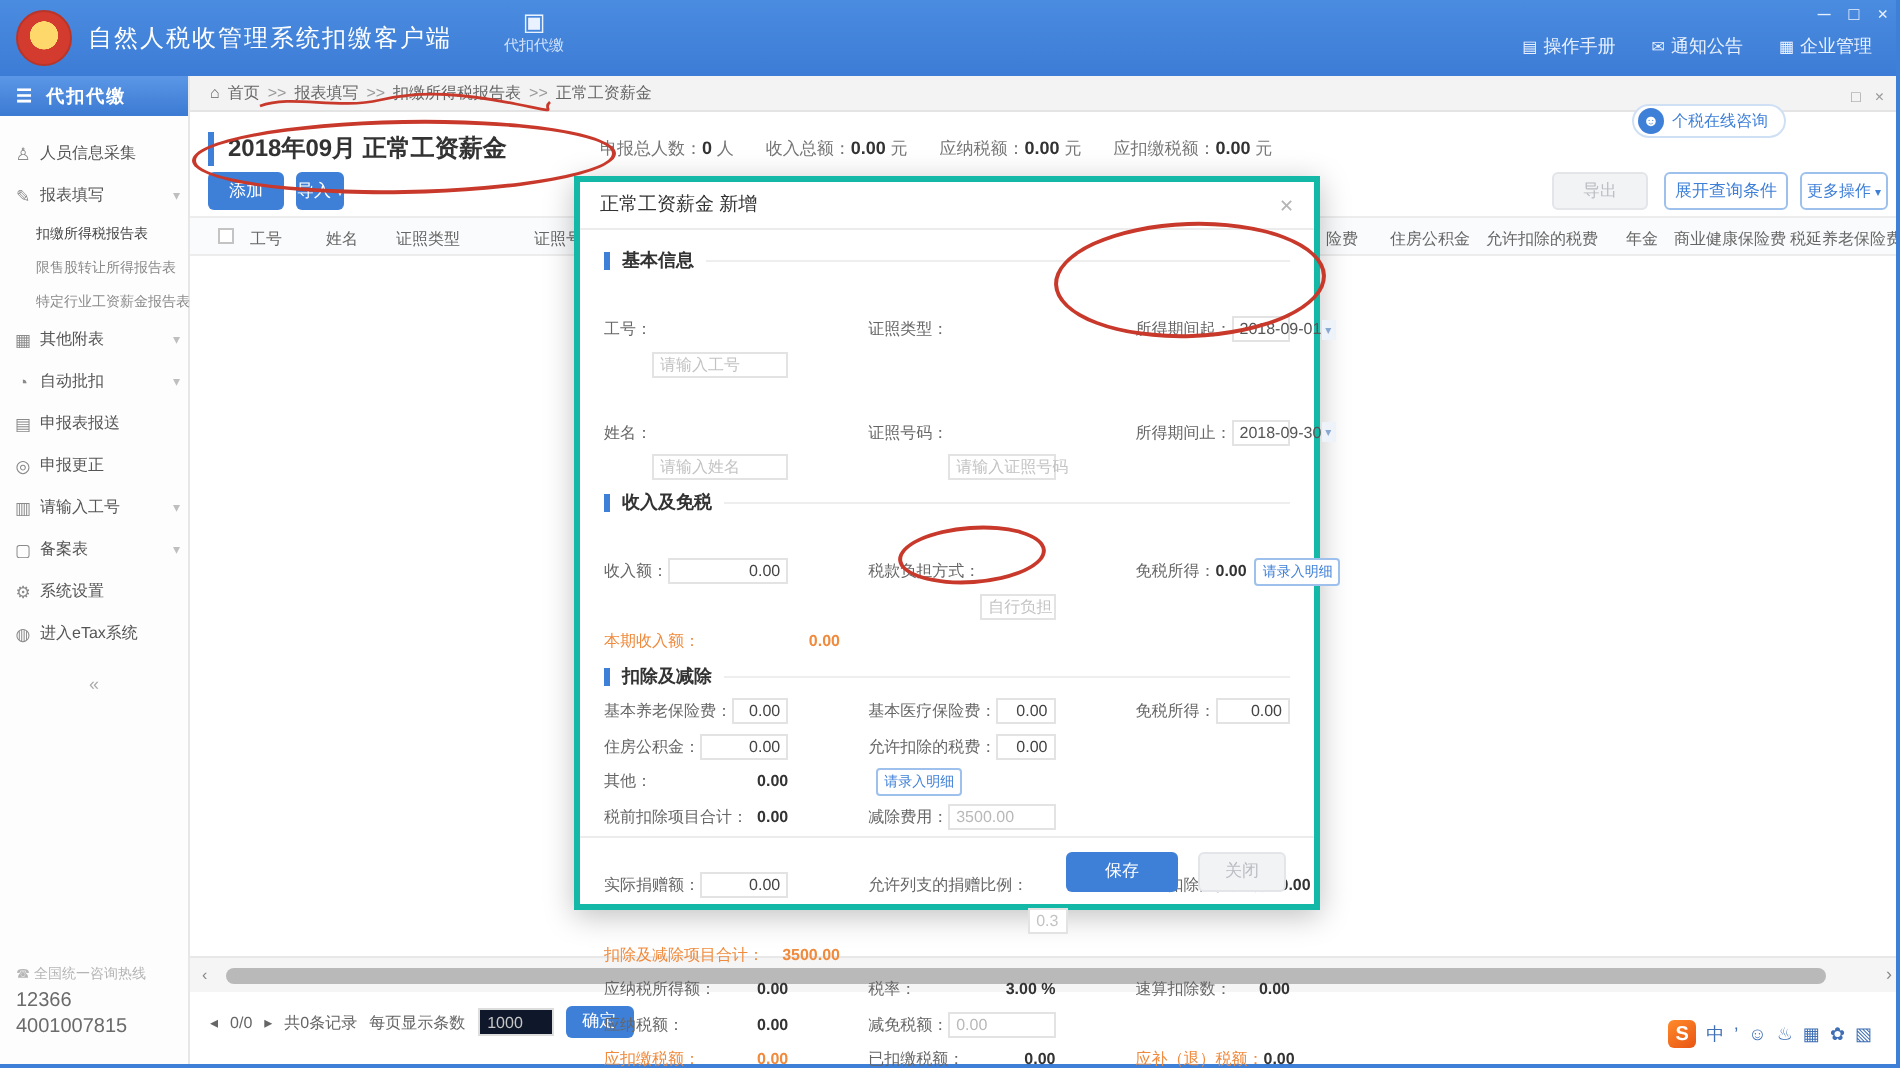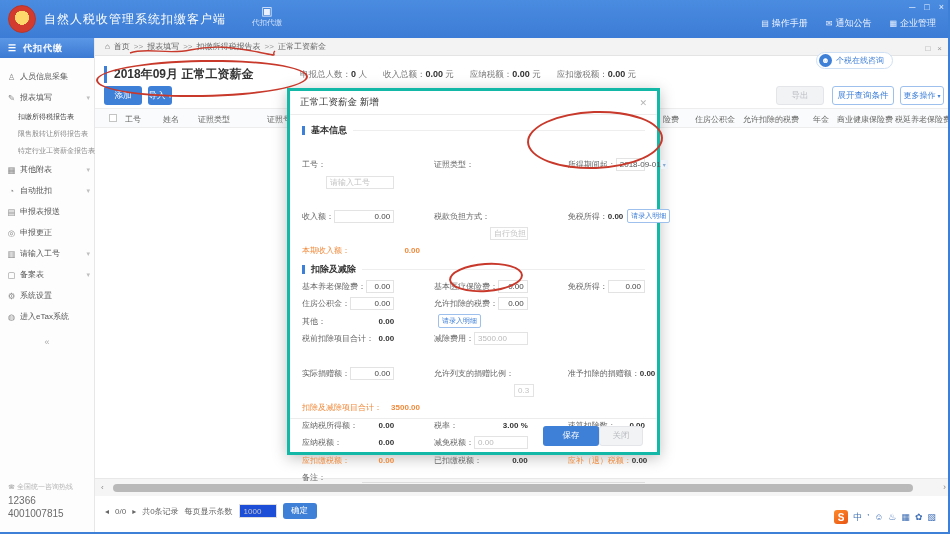--- a/index.html
+++ b/index.html
@@ -68,21 +68,21 @@
     border-top:1px solid #ededed; border-bottom:1px solid #ededed; font-size:8px; color:#666; }
   .thead span { position:absolute; top:5px; white-space:nowrap; }
   .cb { position:absolute; left:14px; top:5px; width:8px; height:8px; border:1px solid #c4c4c4; background:#fff; }
 
   
   .scrollzone { position:absolute; left:95px; top:478px; width:855px; height:18px; background:#f5f5f5; border-top:1px solid #e8e8e8; }
   .scroll-thumb { position:absolute; left:18px; top:5px; width:800px; height:8px; background:#b9b9b9; border-radius:4px; }
   .scroll-left { position:absolute; left:6px; top:4px; font-size:8px; color:#888; }
   .scroll-right { position:absolute; right:4px; top:3px; font-size:9px; color:#888; }
   .pager { position:absolute; left:105px; top:503px; display:flex; align-items:center; gap:6px; font-size:8px; color:#666; }
-  .pp-input { width:38px; height:14px; border:1px solid #ddd; background:#1d4ed8; color:#c6c6c6; font-size:8px;
+  .pp-input { width:38px; height:14px; border:1px solid #ddd; background:#0f172a; color:#c6c6c6; font-size:8px;
     display:flex; align-items:center; padding:0 4px; }
   .ok-btn { width:34px; height:16px; }
 
   
   .modal { position:absolute; left:287px; top:88px; width:373px; height:367px; background:#fff;
     border:3px solid #14b8a6; box-shadow:0 3px 14px rgba(0,0,0,.25); z-index:10; }
   .m-head { height:24px; border-bottom:1px solid #ececec; display:flex; align-items:center; padding:0 10px; font-size:9.5px; color:#333; }
   .m-close { margin-left:auto; color:#b5b5b5; font-size:9px; }
   .m-body { padding:4px 12px 0; }
   .sec-h { display:flex; align-items:center; gap:6px; margin:5px 0 3px; }
@@ -98,21 +98,21 @@
     align-items:center; justify-content:flex-end; padding:0 3px; color:#444; background:#fff; white-space:nowrap; }
   .inp.ph { justify-content:flex-start; color:#c3c3c3;margin-top:35px; }
   .inp.grayval { justify-content:flex-start; color:#b9b9b9; }
   .sel { justify-content:space-between; color:#555; }
   .sel .sarr { color:#8aa8d0; font-size:6px; background:#eef3fa; padding:1px 2px; margin-right:-2px; }
   .val { flex:1; font-size:8px; color:#333; font-weight:bold; text-align:right; white-space:nowrap; }
   .mini-btn { flex:none; margin-left:4px; border:1px solid #9dc0ec; color:#3e7fd8; background:#fff;
     font-size:7px; border-radius:2px; padding:1px 3px; white-space:nowrap; }
   .remark-line { flex:1; border-bottom:1px solid #ddd; height:11px; }
   .m-foot { position:absolute; left:0; bottom:0; width:100%; height:34px; border-top:1px solid #ececec;
-    display:flex; align-items:center; justify-content:flex-end; padding:0 14px; }
+    display:flex; align-items:center; justify-content:flex-end; gap:10px; padding:0 14px; }
   .save-btn { width:56px; height:20px; }
   .close-btn { width:44px; height:20px; }
 
   
   .red-ellipse { position:absolute; border:2px solid #c8392b; border-radius:50%; z-index:30; pointer-events:none; }
   .re-title { left:96px; top:60px; width:212px; height:37px; transform:rotate(-1deg); }
   .re-dates { left:527px; top:111px; width:136px; height:58px; transform:rotate(-2deg); }
   .re-expense { left:449px; top:263px; width:74px; height:29px; transform:rotate(-4deg); }
 
   
@@ -319,21 +319,43 @@
           <span class="lab">证照类型：</span>
         </div>
       <div class="cell c3">
           <span class="lab">所得期间起：</span>
         <span class="inp sel">
             <span>2018-09-01</span>
             <span class="sarr">▾</span>
           </span>
         </div>
     </div>
-
+    <div class="m-row">
+      <div class="cell c1">
+          <span class="lab">姓名：</span>
+        <span class="inp ph">请输入姓名</span>
+        </div>
+      <div class="cell c2">
+          <span class="lab">证照号码：</span>
+        <span class="inp ph">请输入证照号码</span>
+        </div>
+      <div class="cell c3">
+          <span class="lab">所得期间止：</span>
+        <span class="inp sel">
+            <span>2018-09-30</span>
+            <span class="sarr">▾</span>
+          </span>
+        </div>
+    </div>
+
+    <div class="sec-h">
+        <span class="bar"></span>
+        <span class="t">收入及免税</span>
+        <span class="line"></span>
+      </div>
     <div class="m-row">
       <div class="cell c1">
           <span class="lab">收入额：</span>
         <span class="inp">0.00</span>
         </div>
       <div class="cell c2">
           <span class="lab">税款负担方式：</span>
         <span class="inp ph">自行负担</span>
         </div>
       <div class="cell c3">

